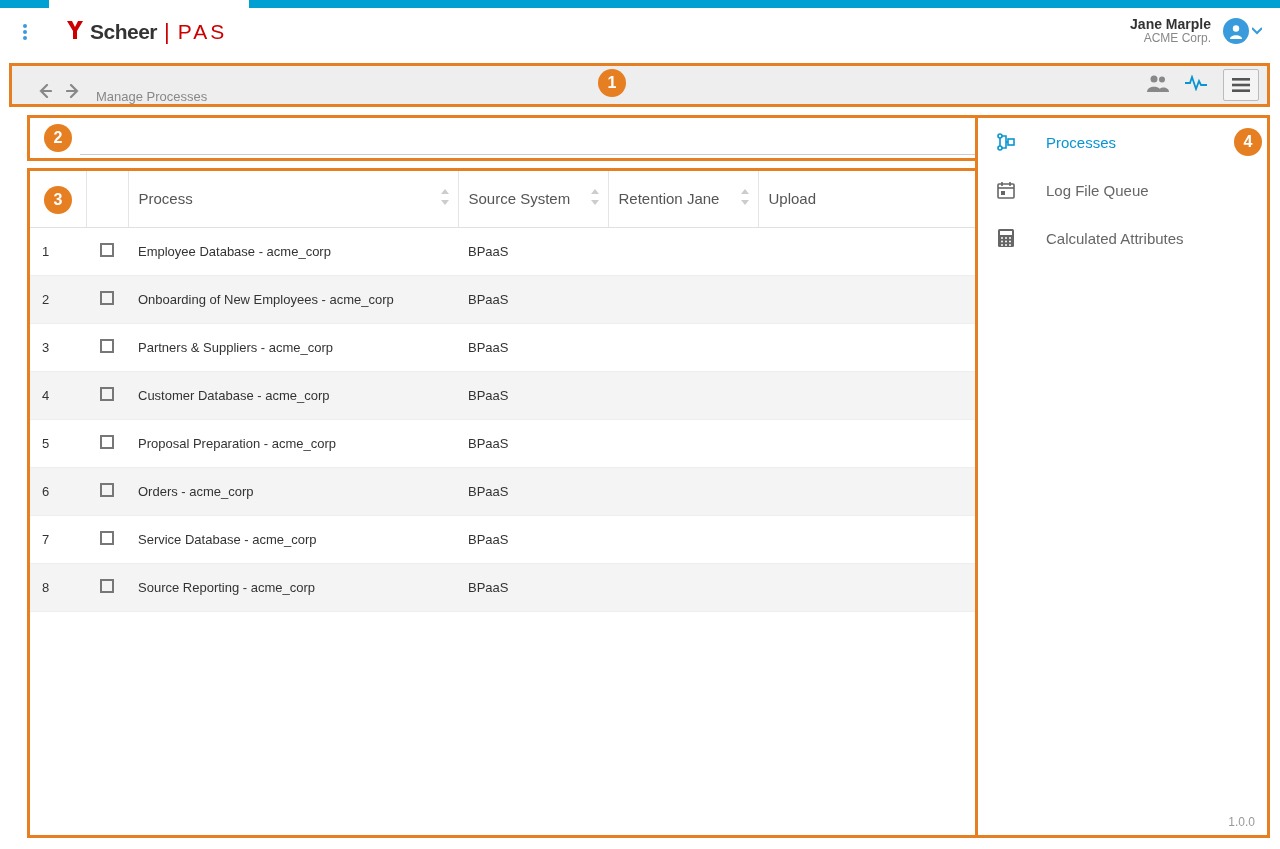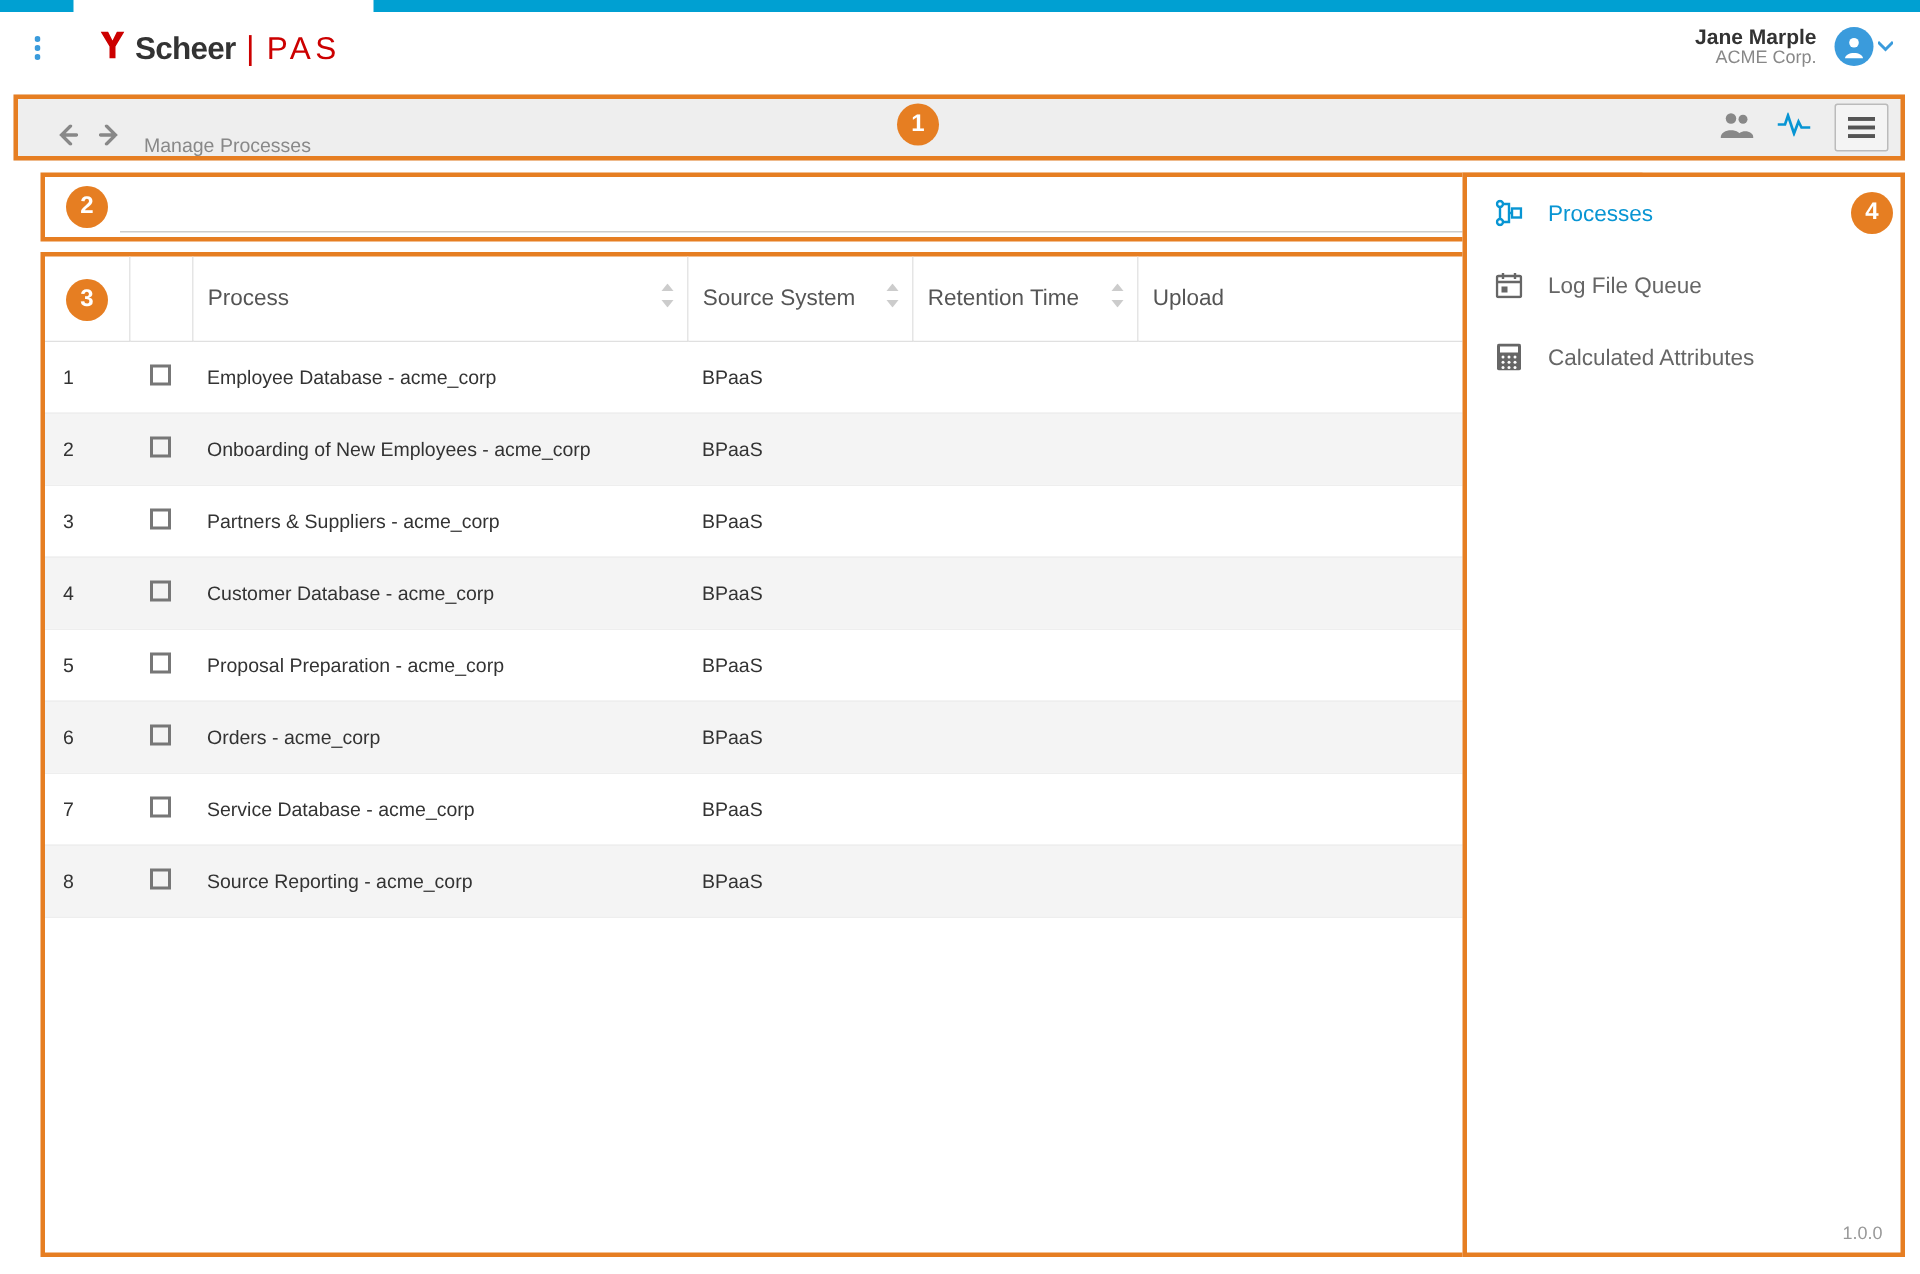--- a/index.html
+++ b/index.html
@@ -59,21 +59,21 @@
 .row-chk { width:14px; height:14px; border:2px solid #777; display:inline-block; cursor:pointer; }
 .col-num { width:56px; text-align:left; padding-left:12px !important; }
 .col-chk { width:42px; text-align:center; }
 .col-proc { width:330px; }
 .col-src { width:150px; }
 .col-ret { width:150px; }
 .col-up  { }
 
 
 .right-box { position:absolute; top:115px; left:975px; width:295px; height:723px; border:3px solid #e67e22; background:#fff; }
-.rp-item { display:flex; align-items:center; height:48px; padding:0 18px; gap:16px; cursor:pointer; font-size:15px; }
+.rp-item { display:flex; align-items:center; height:48px; padding:0 18px; gap:30px; cursor:pointer; font-size:15px; }
 .rp-item.active { color:#0895d3; }
 .rp-item.inactive { color:#666; }
 .rp-icon { width:20px; display:flex; justify-content:center; }
 .version { position:absolute; bottom:6px; right:12px; font-size:12px; color:#999; }
 
 
 #b1 { top:69px; left:598px; }
 #b2 { top:124px; left:44px; }
 #b3 { top:186px; left:44px; }
 #b4 { top:128px; left:1234px; }
@@ -198,21 +198,21 @@
                   <path d="M5 0 L9 5 L1 5 Z" fill="#ccc"></path>
                   <path d="M5 16 L1 11 L9 11 Z" fill="#ccc"></path>
                 </svg></span>
           </th>
           <th class="col-src"><span>Source System</span>
             <span class="sort-arrows"><svg width="10" height="16" viewBox="0 0 10 16">
                   <path d="M5 0 L9 5 L1 5 Z" fill="#ccc"></path>
                   <path d="M5 16 L1 11 L9 11 Z" fill="#ccc"></path>
                 </svg></span>
           </th>
-          <th class="col-ret"><span>Retention Time</span>
+          <th class="col-ret"><span>Retention Jane</span>
             <span class="sort-arrows"><svg width="10" height="16" viewBox="0 0 10 16">
                   <path d="M5 0 L9 5 L1 5 Z" fill="#ccc"></path>
                   <path d="M5 16 L1 11 L9 11 Z" fill="#ccc"></path>
                 </svg></span>
           </th>
           <th class="col-up"><span>Upload</span></th>
         </tr>
       </thead>
       <tbody id="tbody">
           <tr class="odd">

